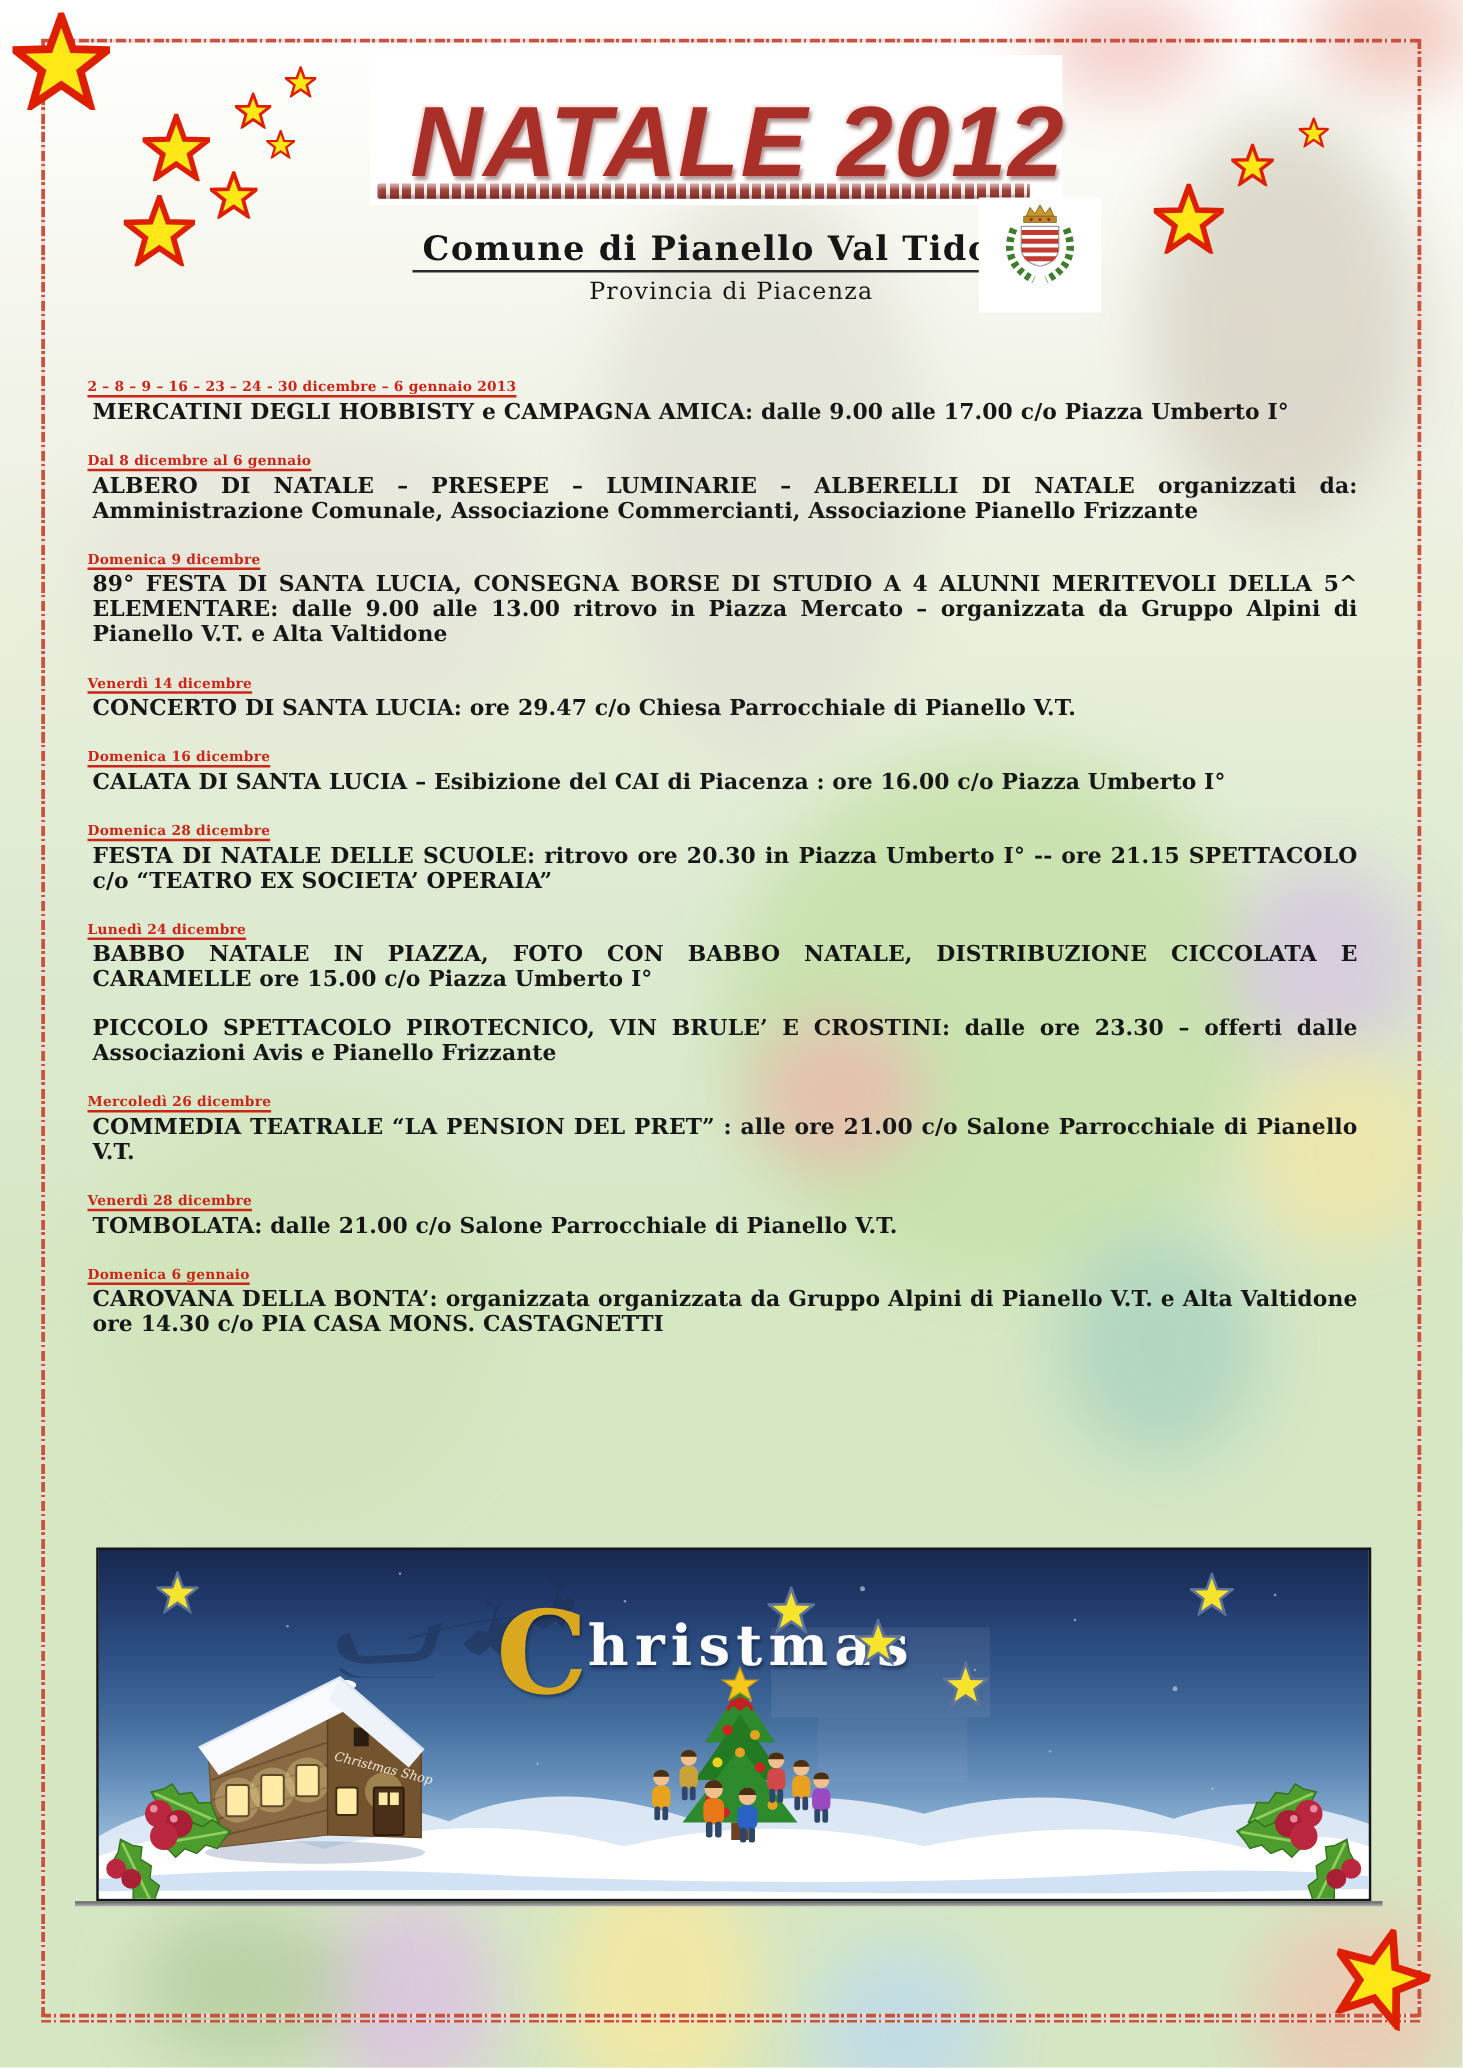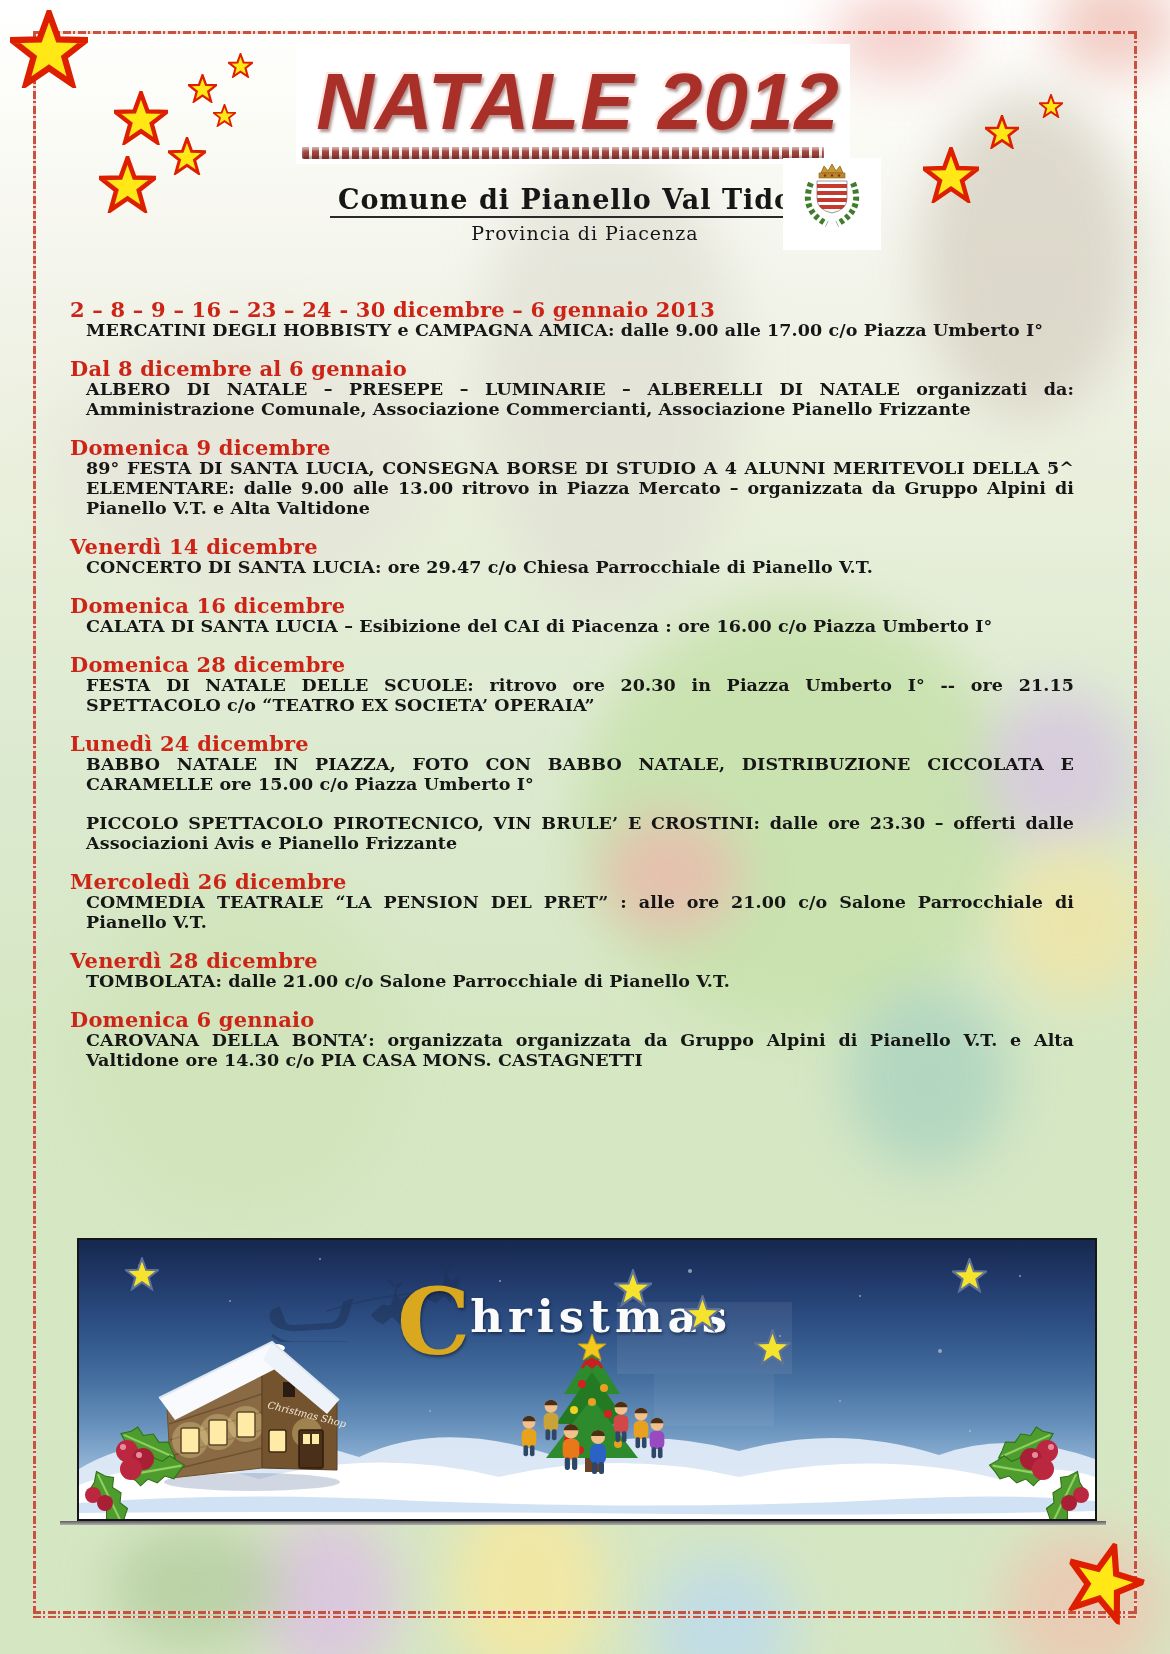--- a/index.html
+++ b/index.html
@@ -16,37 +16,37 @@
   .bd{position:absolute;}
   .bd-h{height:3px;background:repeating-linear-gradient(90deg,#c8523f 0 8px,#f2d8d0 8px 10px,#c8523f 10px 12px,#f2d8d0 12px 15px);}
   .bd-v{width:3px;background:repeating-linear-gradient(180deg,#c8523f 0 8px,#f2d8d0 8px 10px,#c8523f 10px 12px,#f2d8d0 12px 15px);}
   
   .pstar{position:absolute;overflow:visible;}
   .pstar use{fill:var(--star-fill,#ffe816);stroke:var(--star-stroke,#dd1f00);stroke-width:8;stroke-linejoin:miter;}
   .bstar{position:absolute;overflow:visible;}
   .bstar use{fill:var(--banner-star-fill,#f6e32e);stroke:var(--banner-star-stroke,#5f7396);stroke-width:6;stroke-linejoin:miter;}
   
   .title-panel{position:absolute;left:296px;top:44px;width:554px;height:120px;background:#ffffff;}
-  .natale{position:absolute;left:298px;top:52px;width:552px;margin:4px;text-align:center;
+  .natale{position:absolute;left:298px;top:52px;width:552px;margin:16px;text-align:center;
     font-family:"Liberation Sans","DejaVu Sans",sans-serif;font-style:italic;font-weight:bold;
     font-size:80px;letter-spacing:1px;color:var(--title-red,#a93029);
     text-shadow:-2px -2px 1px rgba(255,205,198,.55),2px 3px 3px rgba(80,20,15,.45);}
   .beads{position:absolute;left:302px;top:147px;width:522px;height:12px;border-radius:2px;
     background:repeating-linear-gradient(90deg,#9c423a 0 7px,#f6efee 7px 10px);
     box-shadow:inset 0 3px 3px rgba(255,255,255,.55),inset 0 -3px 3px rgba(60,10,5,.35);}
   .comune-wrap{position:absolute;left:260px;top:184px;width:650px;text-align:center;}
   .comune{display:inline-block;font-size:27px;font-weight:600;color:#161616;letter-spacing:1px;
     border-bottom:2px solid #2a2a2a;padding:0 8px 1px;}
   .provincia{position:absolute;left:260px;top:222px;width:650px;text-align:center;font-size:19px;font-weight:400;color:#161616;letter-spacing:1px;}
   .crest-box{position:absolute;left:783px;top:158px;width:98px;height:92px;background:#ffffff;}
   
   .events{position:absolute;left:70px;top:300px;width:1020px;}
-  .ev h3{margin:0;font-size:21px;line-height:20px;font-weight:bold;
-    color:var(--accent-red,#cc2517);text-decoration-thickness:1.5px;text-underline-offset:3px;letter-spacing:.2px;}
-  .ev p{margin:0 16px 19px;font-size:17.5px;line-height:20px;font-weight:bold;color:var(--text-color,#161616);
+  .ev h3{margin:0;font-size:11px;line-height:20px;font-weight:bold;
+    color:var(--accent-red,#cc2517);text-decoration:underline;text-decoration-thickness:1.5px;text-underline-offset:3px;letter-spacing:.2px;}
+  .ev p{margin:0 4px 19px;font-size:17.5px;line-height:20px;font-weight:bold;color:var(--text-color,#161616);
     text-align:justify;letter-spacing:.1px;}
   
   .banner{position:absolute;left:77px;top:1238px;width:1016px;height:279px;border:2px solid #15151a;overflow:hidden;
     background:linear-gradient(180deg,var(--sky-top,#16284e) 0%,#21396a 14%,#2f5287 32%,#456f9f 50%,#6690bb 66%,#8fb2d4 80%,var(--sky-bottom,#b8d2e8) 92%);}
   .specks{position:absolute;left:0;top:0;width:2px;height:2px;border-radius:50%;
     box-shadow:60px 25px 0 1px rgba(255,255,255,.5),150px 60px 0 0 rgba(255,255,255,.45),240px 18px 0 0 rgba(255,255,255,.5),
     330px 90px 0 1px rgba(255,255,255,.4),420px 40px 0 0 rgba(255,255,255,.5),520px 120px 0 0 rgba(255,255,255,.45),
     610px 30px 0 1px rgba(255,255,255,.5),700px 95px 0 0 rgba(255,255,255,.4),780px 55px 0 0 rgba(255,255,255,.5),
     860px 110px 0 1px rgba(255,255,255,.45),940px 35px 0 0 rgba(255,255,255,.5),350px 170px 0 0 rgba(255,255,255,.35),
     180px 140px 0 0 rgba(255,255,255,.4),760px 160px 0 0 rgba(255,255,255,.35),90px 180px 0 0 rgba(255,255,255,.3),

